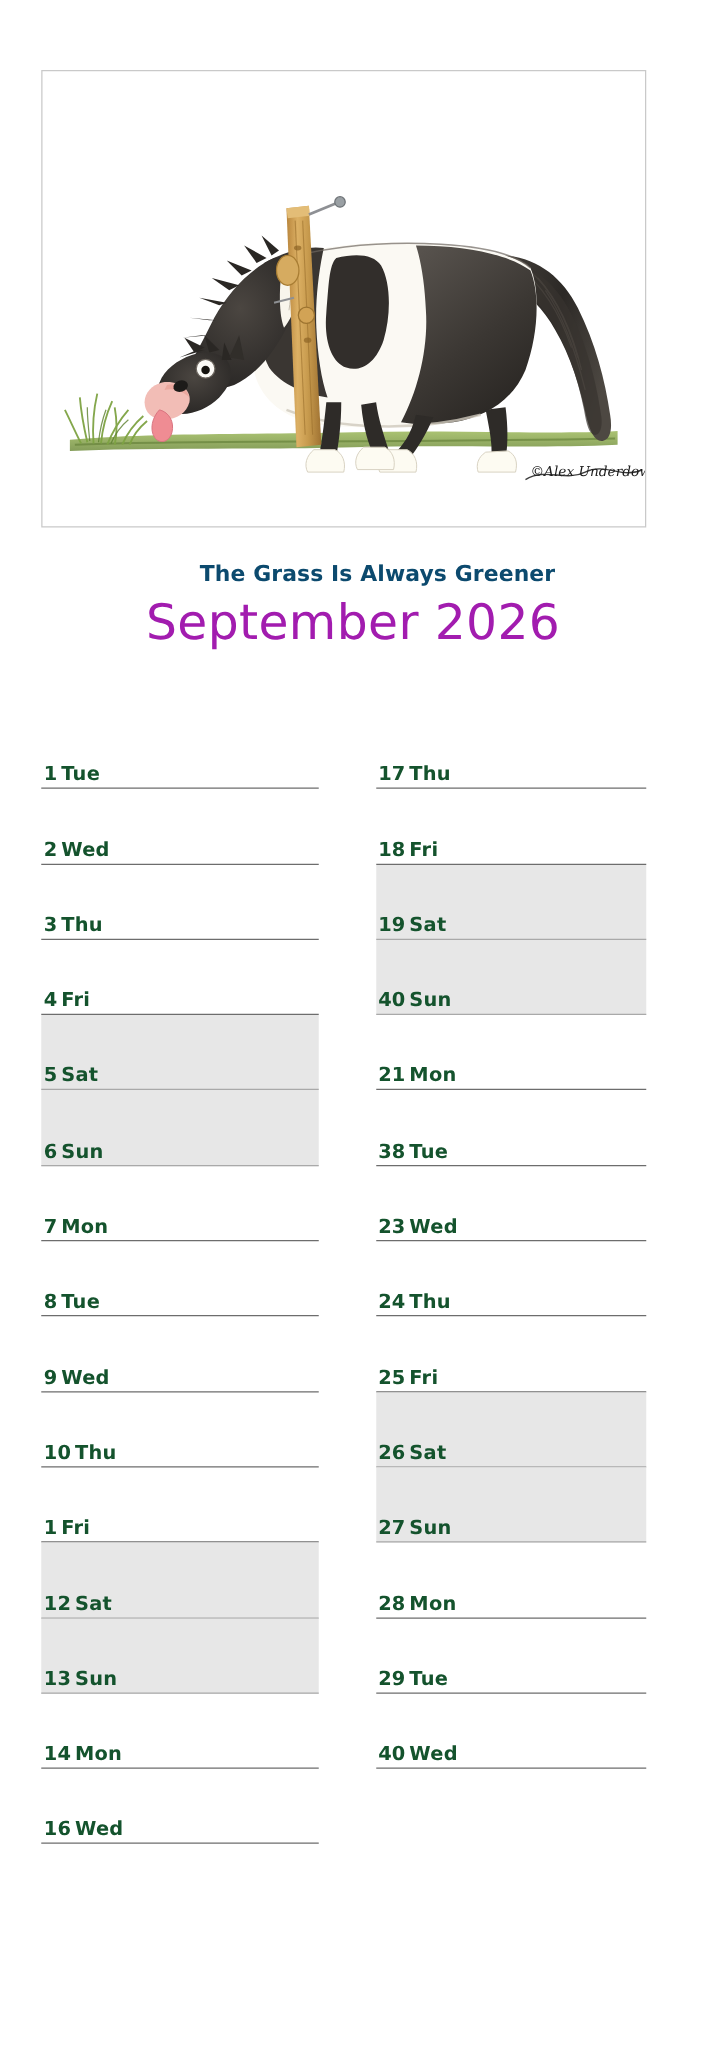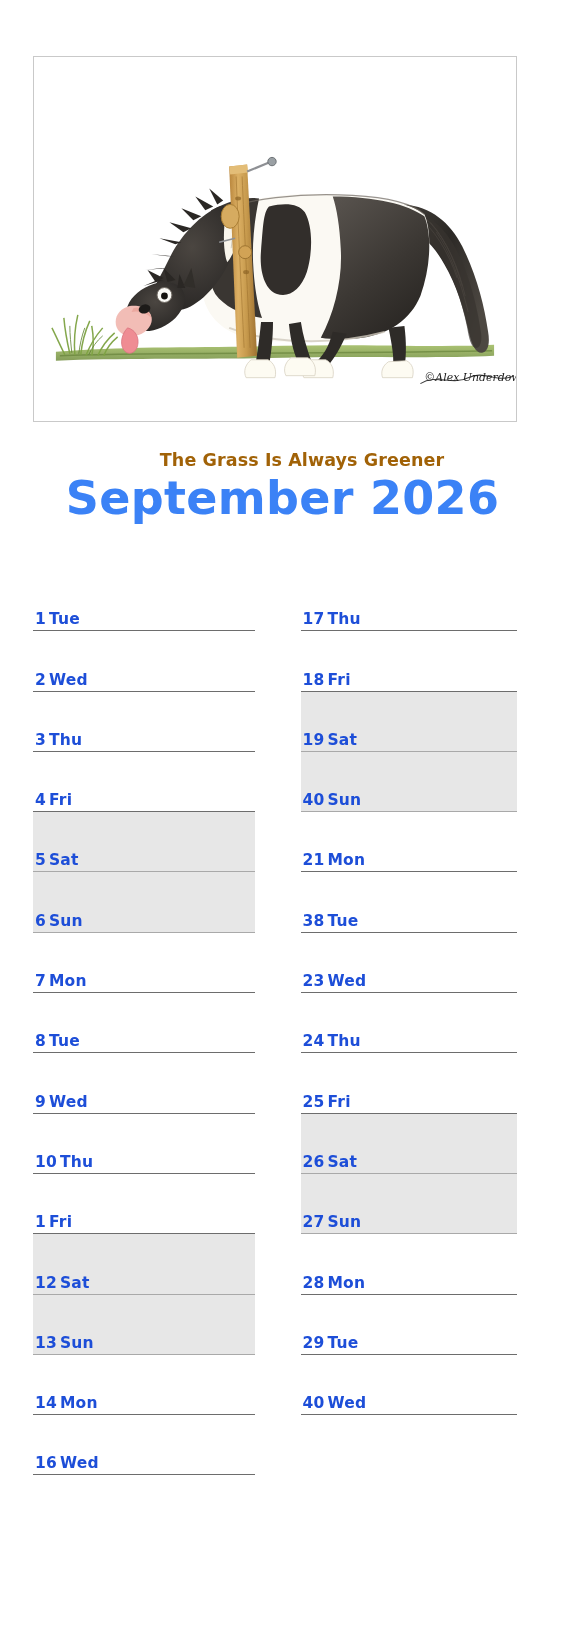--- a/index.html
+++ b/index.html
@@ -35,30 +35,30 @@
     left: 0;
     top: 448px;
     width: 565px;
     text-align: center;
   }
   .caption-title {
     font-family: "DejaVu Sans", sans-serif;
     font-size: 17.5px;
     font-weight: 700;
     letter-spacing: .1px;
-    color: #a16207;
+    color: #0c4a6e;
     line-height: 24px;
     margin-left: 39px;
   }
   .caption-month {
     font-family: "DejaVu Sans", sans-serif;
-    font-size: 46px;
-    font-weight: 700;
+    font-size: 39px;
+    font-weight: 400;
     letter-spacing: .3px;
-    color: #3b82f6;
+    color: #a21caf;
     line-height: 47px;
     margin-top: 3px;
   }
 
   
   .grid {
     position: absolute;
     left: 0;
     top: 571px;
     width: 565px;
@@ -82,21 +82,21 @@
     border-bottom-color: #a9a9a9;
   }
 
   .day-label {
     position: absolute;
     left: 2px;
     bottom: 2px;
     font-family: "DejaVu Sans", sans-serif;
     font-size: 15.5px;
     font-weight: 700;
-    color: #1d4ed8;
+    color: #14532d;
     letter-spacing: .2px;
     white-space: nowrap;
   }
   .day-label .dnum { margin-right: 3px; }
 </style>
 </head>
 <body>
 
 <div class="art-frame">
   <svg class="art-canvas" viewBox="0 0 484 366" preserveAspectRatio="none">

